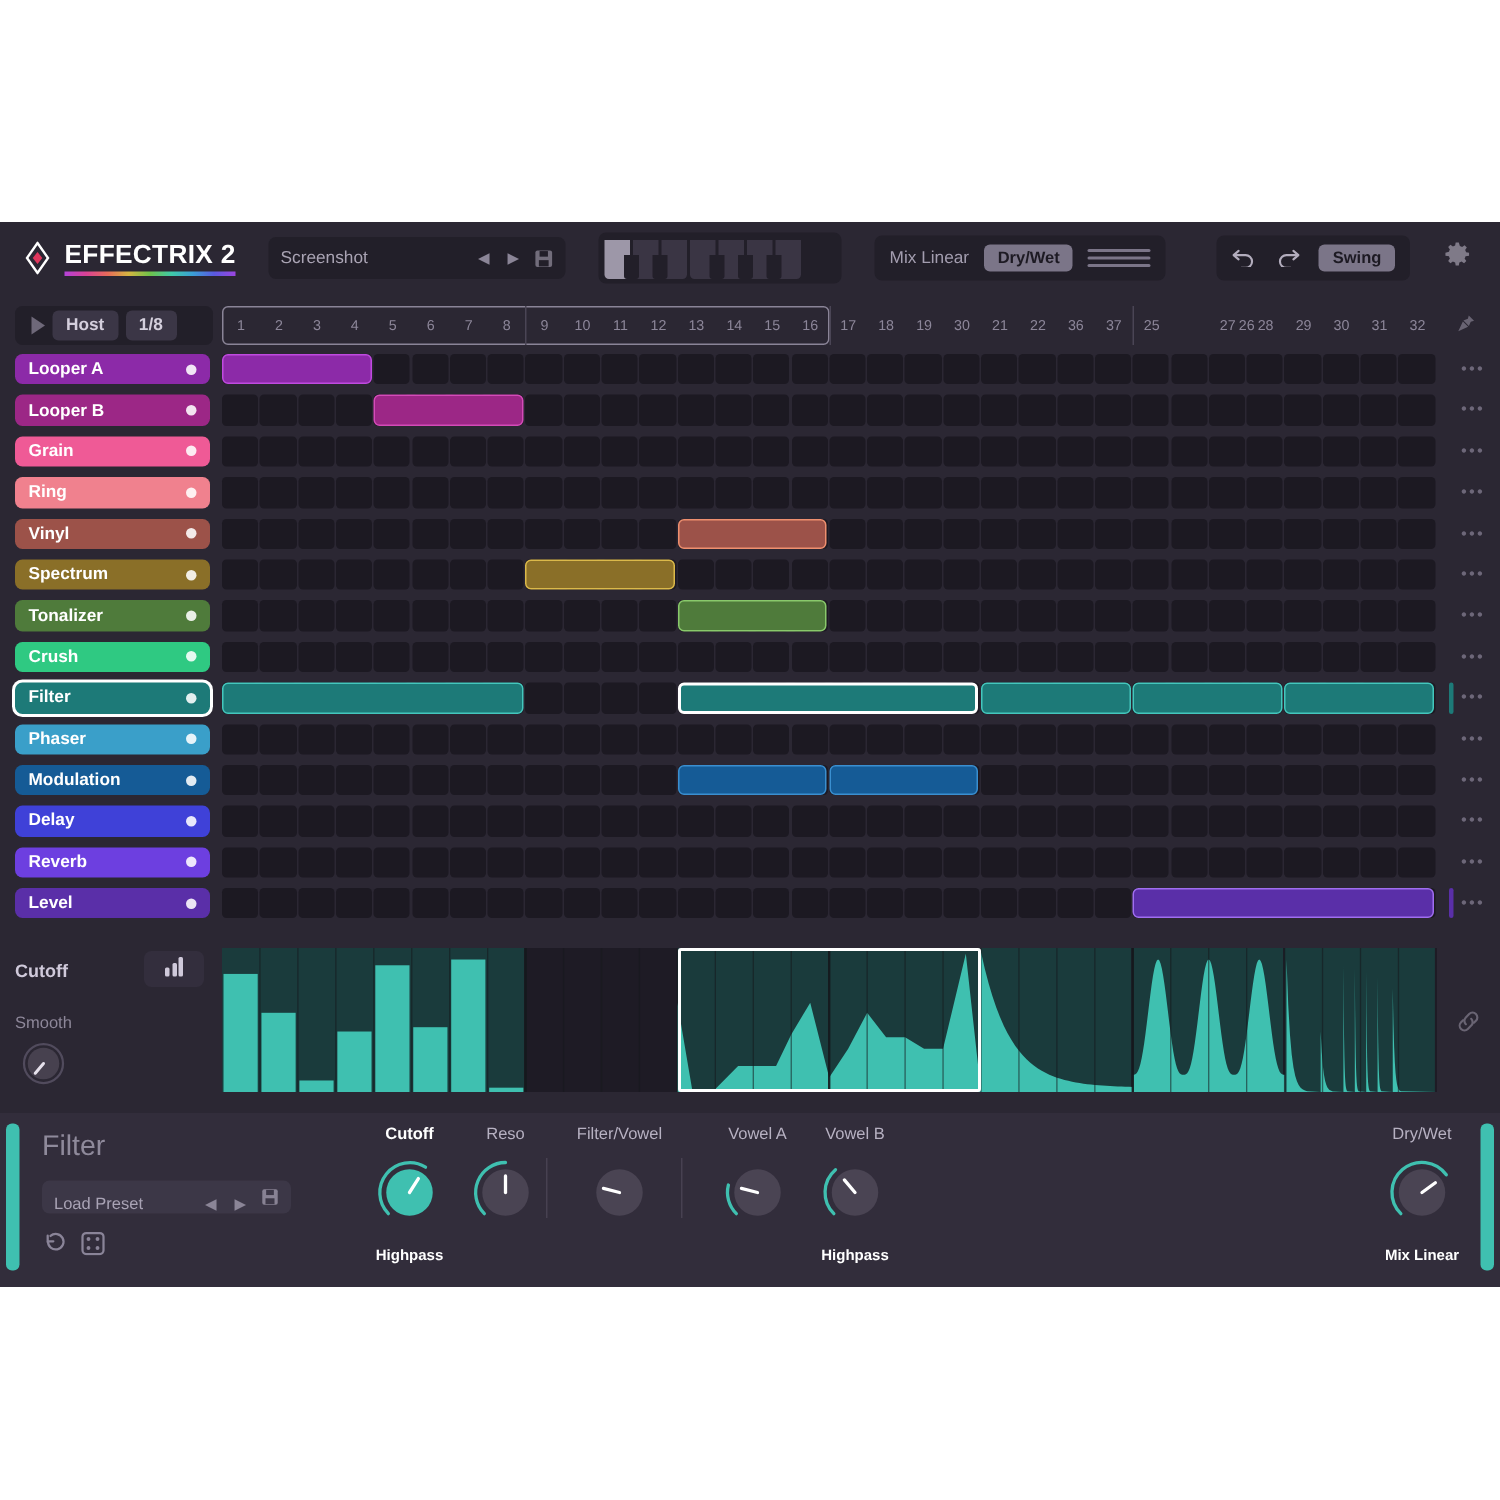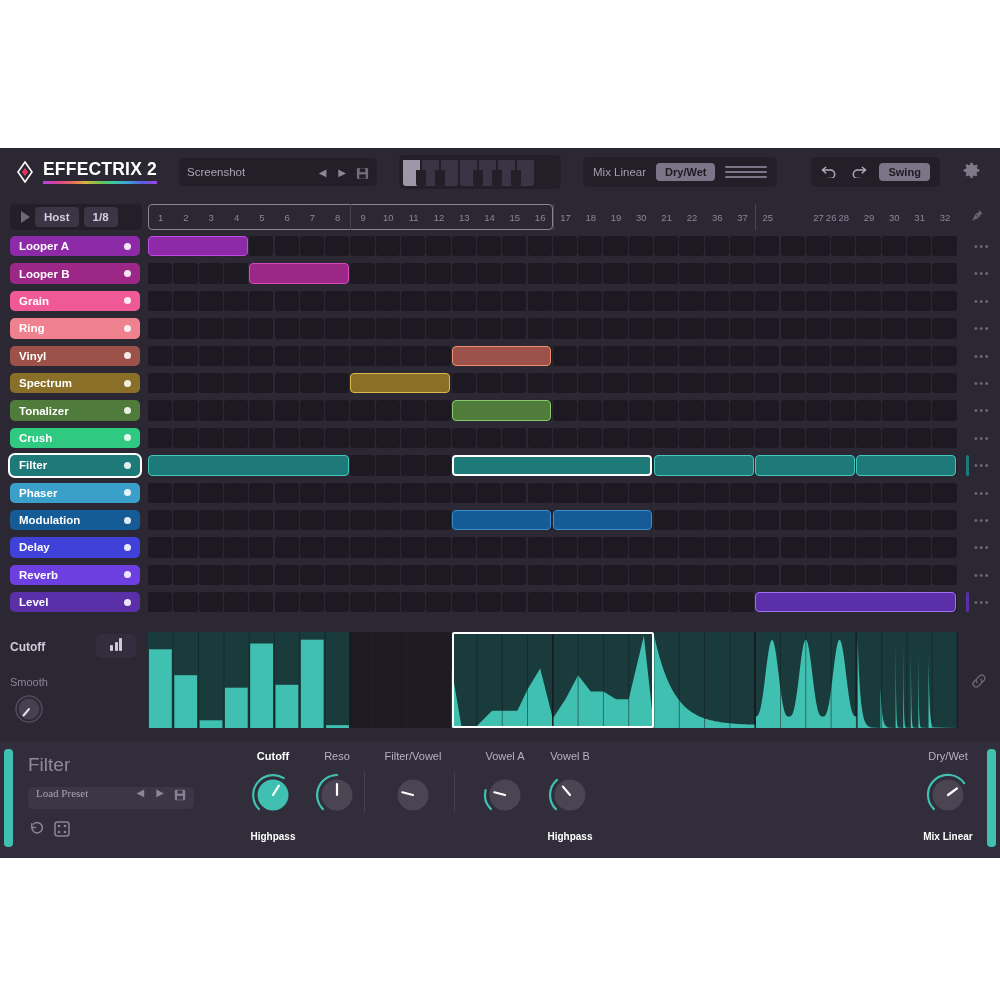--- a/index.html
+++ b/index.html
@@ -169,22 +169,22 @@
   
   .bottom {
     position: absolute; left: 0; top: 594px; width: 1000px; height: 116px;
     background: #322d3b;
   }
   .accentL { position: absolute; left: 4px; top: 7px; width: 9px; height: 98px; background: #3fc0b0; border-radius: 4px; }
   .accentR { position: absolute; right: 4px; top: 7px; width: 9px; height: 98px; background: #3fc0b0; border-radius: 4px; }
   .fx-title { position: absolute; left: 28px; top: 12px; color: #8f8a9b; font-size: 19px; }
   .loadpreset {
     position: absolute; left: 28px; top: 45px; width: 166px; height: 22px;
-    background: #3c3747; border-radius: 5px; display: flex; align-items: flex-start;
-    padding: 0 8px; cursor: pointer; font-family: Liberation Serif, serif;
+    background: #3c3747; border-radius: 5px; display: flex; align-items: flex-end;
+    padding: 0 8px; cursor: pointer;
   }
   .lp-text { color: #a9a3b5; font-size: 11px; flex: 1; }
   .reset-ico { position: absolute; left: 28px; top: 78px; color: #8a8498; font-size: 15px; cursor: pointer; }
   .dice-ico { position: absolute; left: 54px; top: 79px; cursor: pointer; }
 
   .knobs { position: absolute; left: 240px; top: 8px; width: 740px; height: 100px; }
   .knobgrp { position: absolute; top: 0; width: 66px; text-align: center; }
   .knob-title { color: #b7b1c2; font-size: 11px; white-space: nowrap; }
   .knob-title.on { color: #ffffff; font-weight: bold; }
   .knob-sub { color: #ffffff; font-size: 10px; font-weight: bold; margin-top: 4px; white-space: nowrap; }

